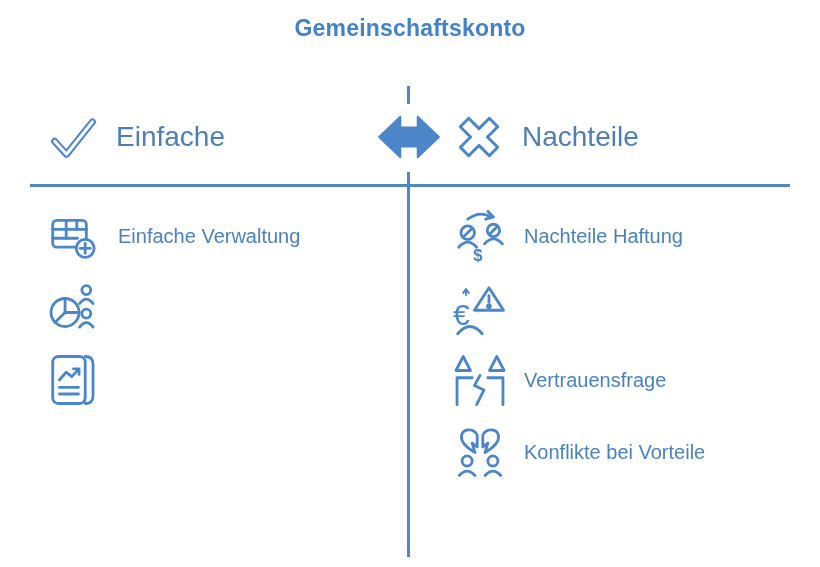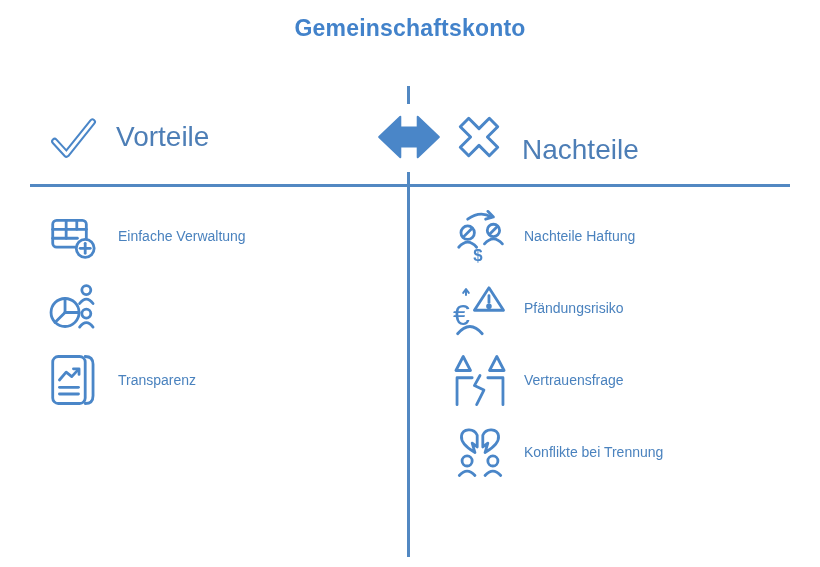--- a/index.html
+++ b/index.html
@@ -28,31 +28,31 @@
   .arrow-mask{
     position:absolute;left:384px;top:104px;width:50px;height:68px;background:var(--bg);
   }
   .arrow-wrap{
     position:absolute;left:376px;top:110px;width:66px;height:54px;color:var(--accent);
   }
   .col-header{
     position:absolute;top:108px;display:flex;align-items:center;gap:16px;color:var(--accent);
   }
   .col-header.left{left:46px;}
-  .col-header.right{left:452px;align-items:flex-end;}
+  .col-header.right{left:452px;}
   .col-header .hicon{width:54px;height:58px;display:block;}
   .col-heading{font-size:28px;color:var(--heading);}
   .items{
     position:absolute;display:flex;flex-direction:column;gap:16px;color:var(--accent);
   }
   .items.left{left:46px;top:208px;}
   .items.right{left:452px;top:208px;}
   .item{display:flex;align-items:center;height:56px;}
   .item .iicon{width:56px;height:56px;flex:0 0 56px;display:block;}
-  .item .ilabel{margin-left:16px;font-size:14px;color:var(--item);white-space:nowrap;}
+  .item .ilabel{margin-left:16px;font-size:20px;color:var(--item);white-space:nowrap;}
   svg{display:block;width:100%;height:100%;}
   svg text{font-family:"Liberation Sans","DejaVu Sans",sans-serif;}
 </style>
 </head>
 <body>
 
 <div class="stage">
 
   <div class="title">Gemeinschaftskonto</div>
 
@@ -65,21 +65,21 @@
     </svg>
   </div>
 
   <div class="col-header left">
     <span class="hicon">
       <svg viewBox="0 0 100 100">
         <path d="M16 58 L38 82 L86 22" fill="none" stroke="currentColor" stroke-width="13" stroke-linecap="round" stroke-linejoin="round"></path>
         <path d="M16 58 L38 82 L86 22" fill="none" stroke="#ffffff" stroke-width="5.5" stroke-linecap="round" stroke-linejoin="round"></path>
       </svg>
     </span>
-    <span class="col-heading">Vorteile</span>
+    <span class="col-heading">Einfache</span>
   </div>
 
   <div class="col-header right">
     <span class="hicon">
       <svg viewBox="0 0 100 100">
         <path d="M39 12 H61 V39 H88 V61 H61 V88 H39 V61 H12 V39 H39 Z" transform="rotate(45 50 50)" fill="none" stroke="currentColor" stroke-width="5.5" stroke-linejoin="round"></path>
       </svg>
     </span>
     <span class="col-heading">Nachteile</span>
   </div>
@@ -121,21 +121,20 @@
       <span class="iicon">
         <svg viewBox="0 0 100 100" fill="none" stroke="currentColor" stroke-width="5" stroke-linecap="round" stroke-linejoin="round">
           <rect x="12" y="8" width="58" height="84" rx="10"></rect>
           <path d="M70 92 q14 0 14 -14 V22 q0 -14 -14 -14"></path>
           <path d="M24 50 L36 36 L46 44 L58 31"></path>
           <path d="M49 30 H59 V40"></path>
           <line x1="24" y1="63" x2="58" y2="63"></line>
           <line x1="24" y1="75" x2="58" y2="75"></line>
         </svg>
       </span>
-      <span class="ilabel">Transparenz</span>
     </div>
 
   </div>
 
   <div class="items right">
 
     <div class="item">
       <span class="iicon">
         <svg viewBox="0 0 100 100" fill="none" stroke="currentColor" stroke-width="5" stroke-linecap="round" stroke-linejoin="round">
           <path d="M28 20 q22 -16 42 -4"></path>
@@ -156,21 +155,20 @@
       <span class="iicon">
         <svg viewBox="0 0 100 100" fill="none" stroke="currentColor" stroke-width="5" stroke-linecap="round" stroke-linejoin="round">
           <text x="2" y="80" font-size="54" fill="currentColor" stroke="none">€</text>
           <path d="M25 27 V18 M20 23 L25 16 L30 23" stroke-width="3.5"></path>
           <path d="M10 96 q22 -26 44 0"></path>
           <path d="M66 14 L92 54 H40 Z"></path>
           <line x1="66" y1="28" x2="66" y2="40"></line>
           <circle cx="66" cy="47" r="2.5" fill="currentColor"></circle>
         </svg>
       </span>
-      <span class="ilabel">Pfändungsrisiko</span>
     </div>
 
     <div class="item">
       <span class="iicon">
         <svg viewBox="0 0 100 100" fill="none" stroke="currentColor" stroke-width="5" stroke-linecap="round" stroke-linejoin="round">
           <path d="M20 8 L7 33 H33 Z"></path>
           <path d="M80 8 L67 33 H93 Z"></path>
           <path d="M9 94 V46 H36"></path>
           <path d="M91 94 V46 H64"></path>
           <path d="M50 42 L40 60 L57 68 L44 94"></path>
@@ -183,19 +181,19 @@
       <span class="iicon">
         <svg viewBox="0 0 100 100" fill="none" stroke="currentColor" stroke-width="5" stroke-linecap="round" stroke-linejoin="round">
           <path d="M45 20 C39 6 19 8 17 21 C15 34 29 44 41 51 L36 34 L45 41 Z"></path>
           <path d="M55 20 C61 6 81 8 83 21 C85 34 71 44 59 51 L64 34 L55 41 Z"></path>
           <circle cx="27" cy="66" r="9"></circle>
           <path d="M13 92 q14 -16 28 0"></path>
           <circle cx="73" cy="66" r="9"></circle>
           <path d="M59 92 q14 -16 28 0"></path>
         </svg>
       </span>
-      <span class="ilabel">Konflikte bei Trennung</span>
+      <span class="ilabel">Konflikte bei Vorteile</span>
     </div>
 
 
   </div>
 
 </div>
 
 </body></html>

